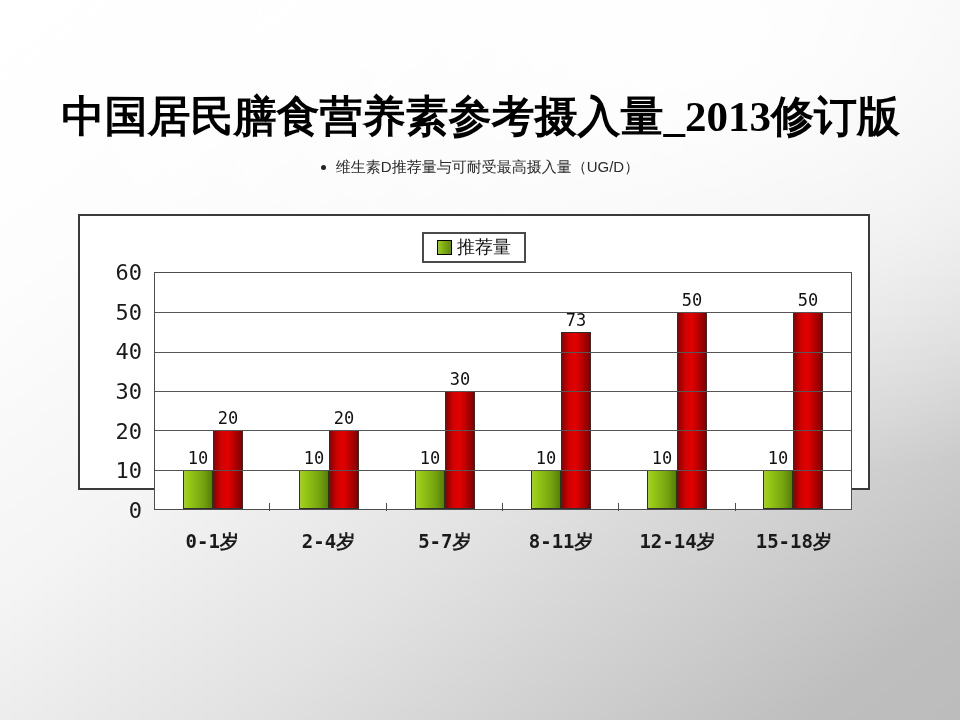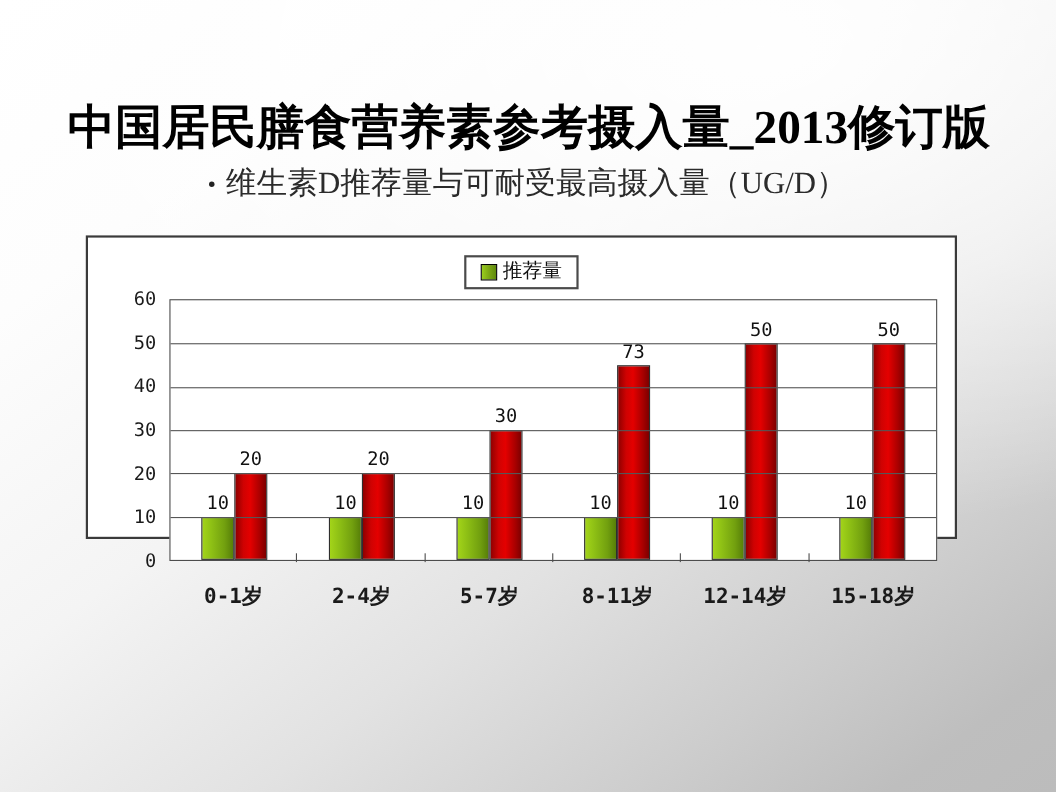--- a/index.html
+++ b/index.html
@@ -70,22 +70,22 @@
   }
   #bullet-dot {
     width: 5px;
     height: 5px;
     border-radius: 50%;
     background: #222;
     margin-right: 10px;
     flex: none;
   }
   #subtitle-text {
-    font-family: Liberation Serif, serif;
-    font-size: 28px;
+    font-family: Liberation Sans, sans-serif;
+    font-size: 15px;
     line-height: 30px;
     color: #2b2b2b;
     white-space: nowrap;
   }
 
   
   #chart-box {
     position: absolute;
     left: 78px;
     top: 214px;
@@ -150,21 +150,21 @@
     left: 0;
     top: 0;
     width: 46px;
     height: 238px;
   }
   .y-tick {
     position: absolute;
     right: 6px;
     transform: translateY(-50%);
     font-family: "DejaVu Sans Mono", "Liberation Mono", monospace;
-    font-size: 17px;
+    font-size: 22px;
     color: #1a1a1a;
     white-space: nowrap;
   }
 
   #plot-area {
     position: absolute;
     left: 52px;
     right: 0;
     top: 0;
     height: 238px;

